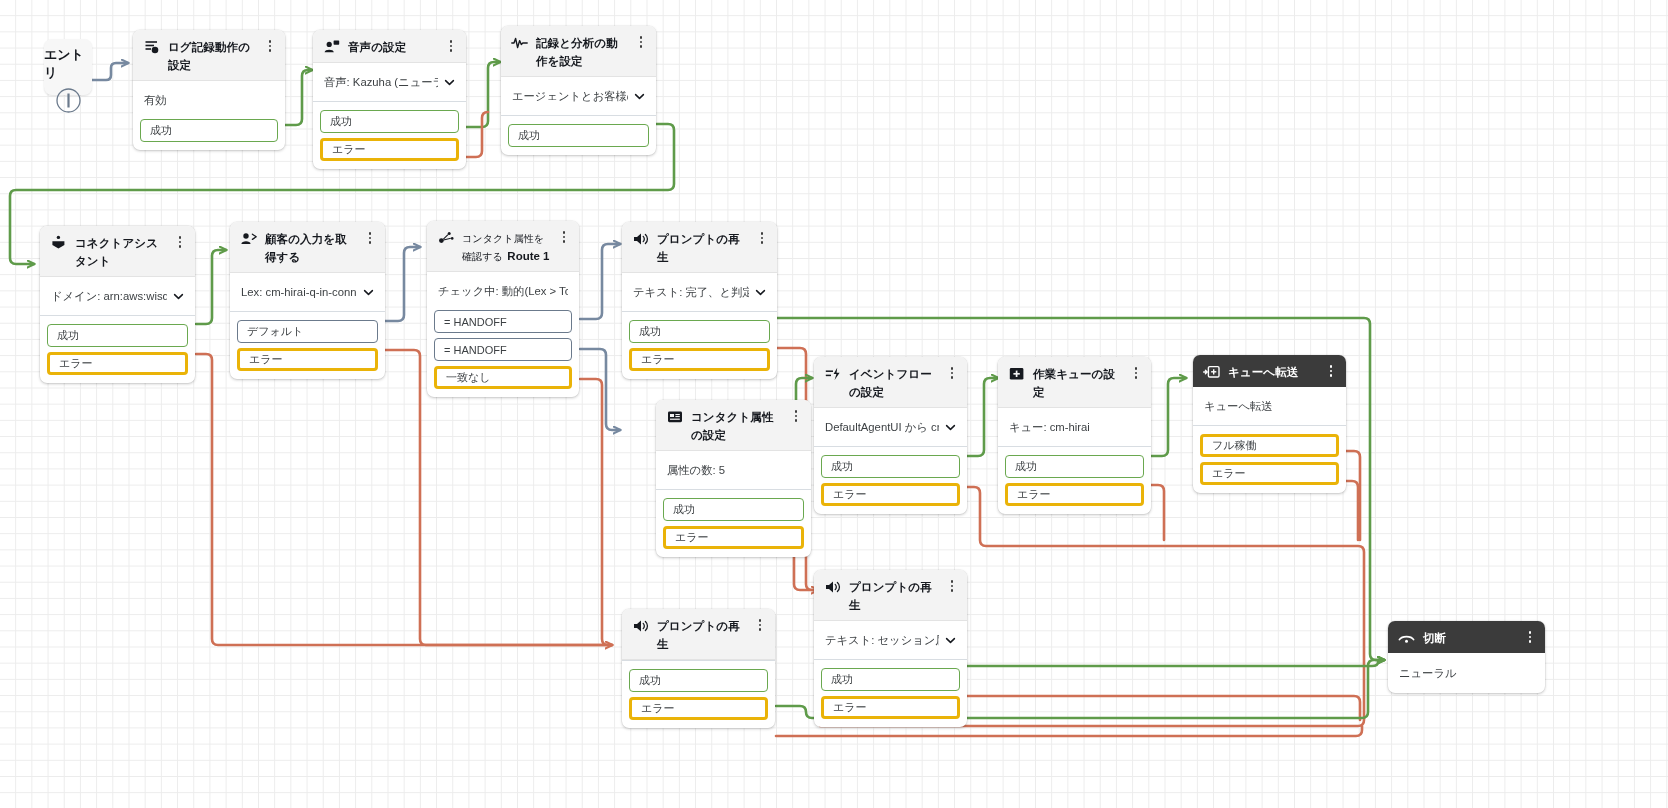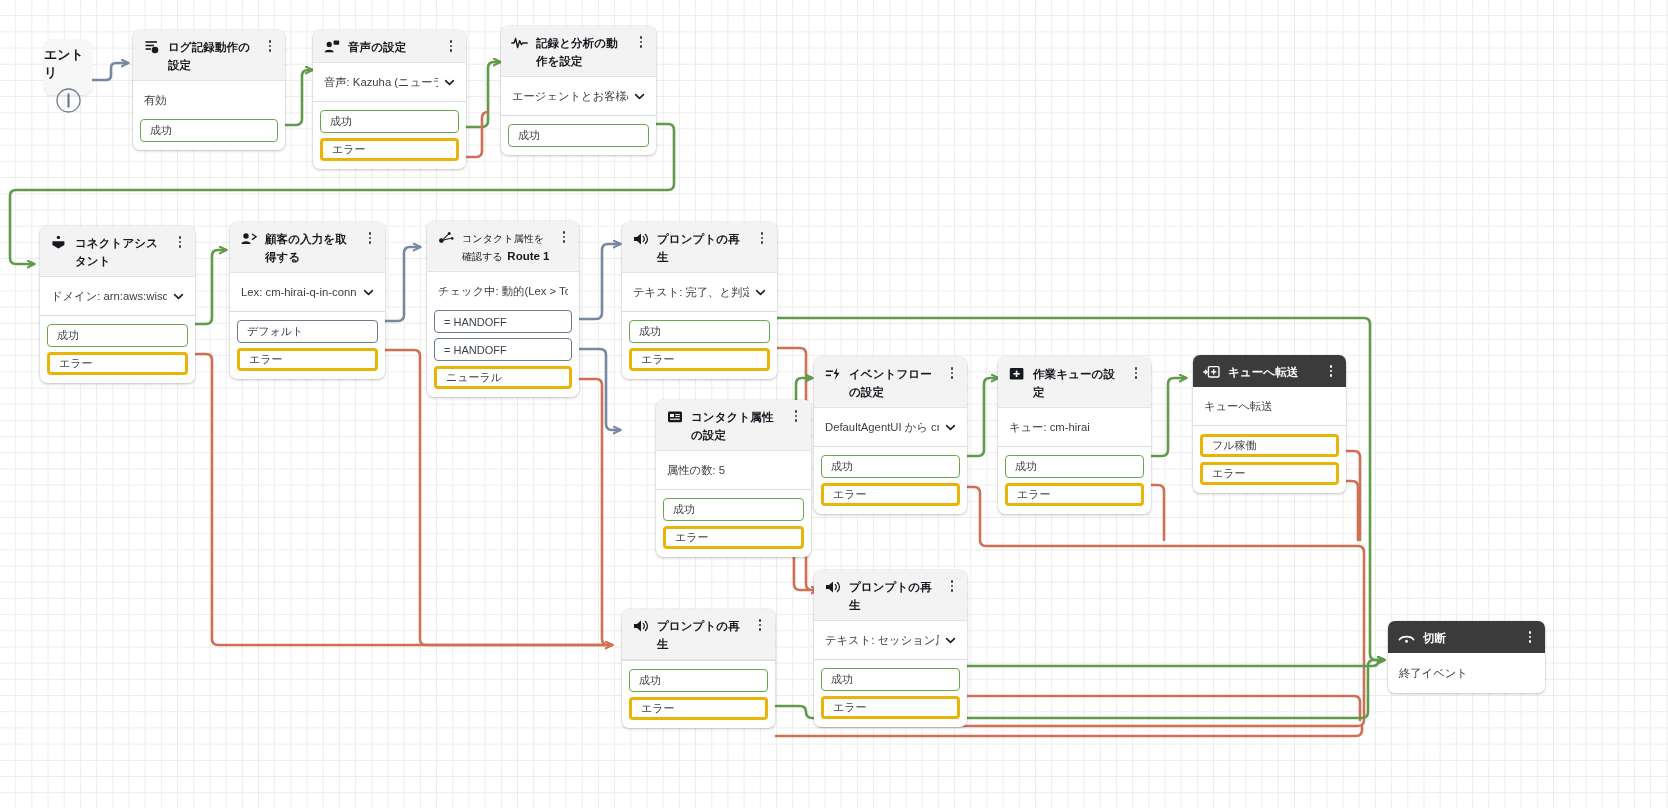--- a/index.html
+++ b/index.html
@@ -376,21 +376,21 @@
           <i></i>
           <i></i>
         </span>
     </div>
     <div class="node-body">
       <span class="body-text">チェック中: 動的(Lex &gt; Tool)</span>
     </div>
     <div class="ports">
       <div class="port neutral mono">= HANDOFF</div>
       <div class="port neutral mono">= HANDOFF</div>
-      <div class="port error">ニューラル</div>
+      <div class="port error">一致なし</div>
     </div>
   </div>
 
   <div class="node" style="left:622px; top:222px; width:155px;">
     <div class="node-header">
       <span class="hdr-icon">
         <svg width="16" height="14" viewBox="0 0 16 14">
           <path d="M1,5 L4,5 L8,1.6 L8,12.4 L4,9 L1,9 Z" fill="currentColor"></path>
           <path d="M10.2,4.4 A3.6,3.6 0 0 1 10.2,9.6" fill="none" stroke="currentColor" stroke-width="1.3" stroke-linecap="round"></path>
           <path d="M12.4,2.4 A6.2,6.2 0 0 1 12.4,11.6" fill="none" stroke="currentColor" stroke-width="1.3" stroke-linecap="round"></path>
@@ -602,17 +602,17 @@
       <span class="node-titles">
         <span class="node-title">切断</span>
       </span>
       <span class="kebab">
           <i></i>
           <i></i>
           <i></i>
         </span>
     </div>
     <div class="node-body" style="min-height:40px;">
-      <span class="body-text">終了イベント</span>
+      <span class="body-text">ニューラル</span>
     </div>
   </div>
 
 </div>
 
 </body></html>

